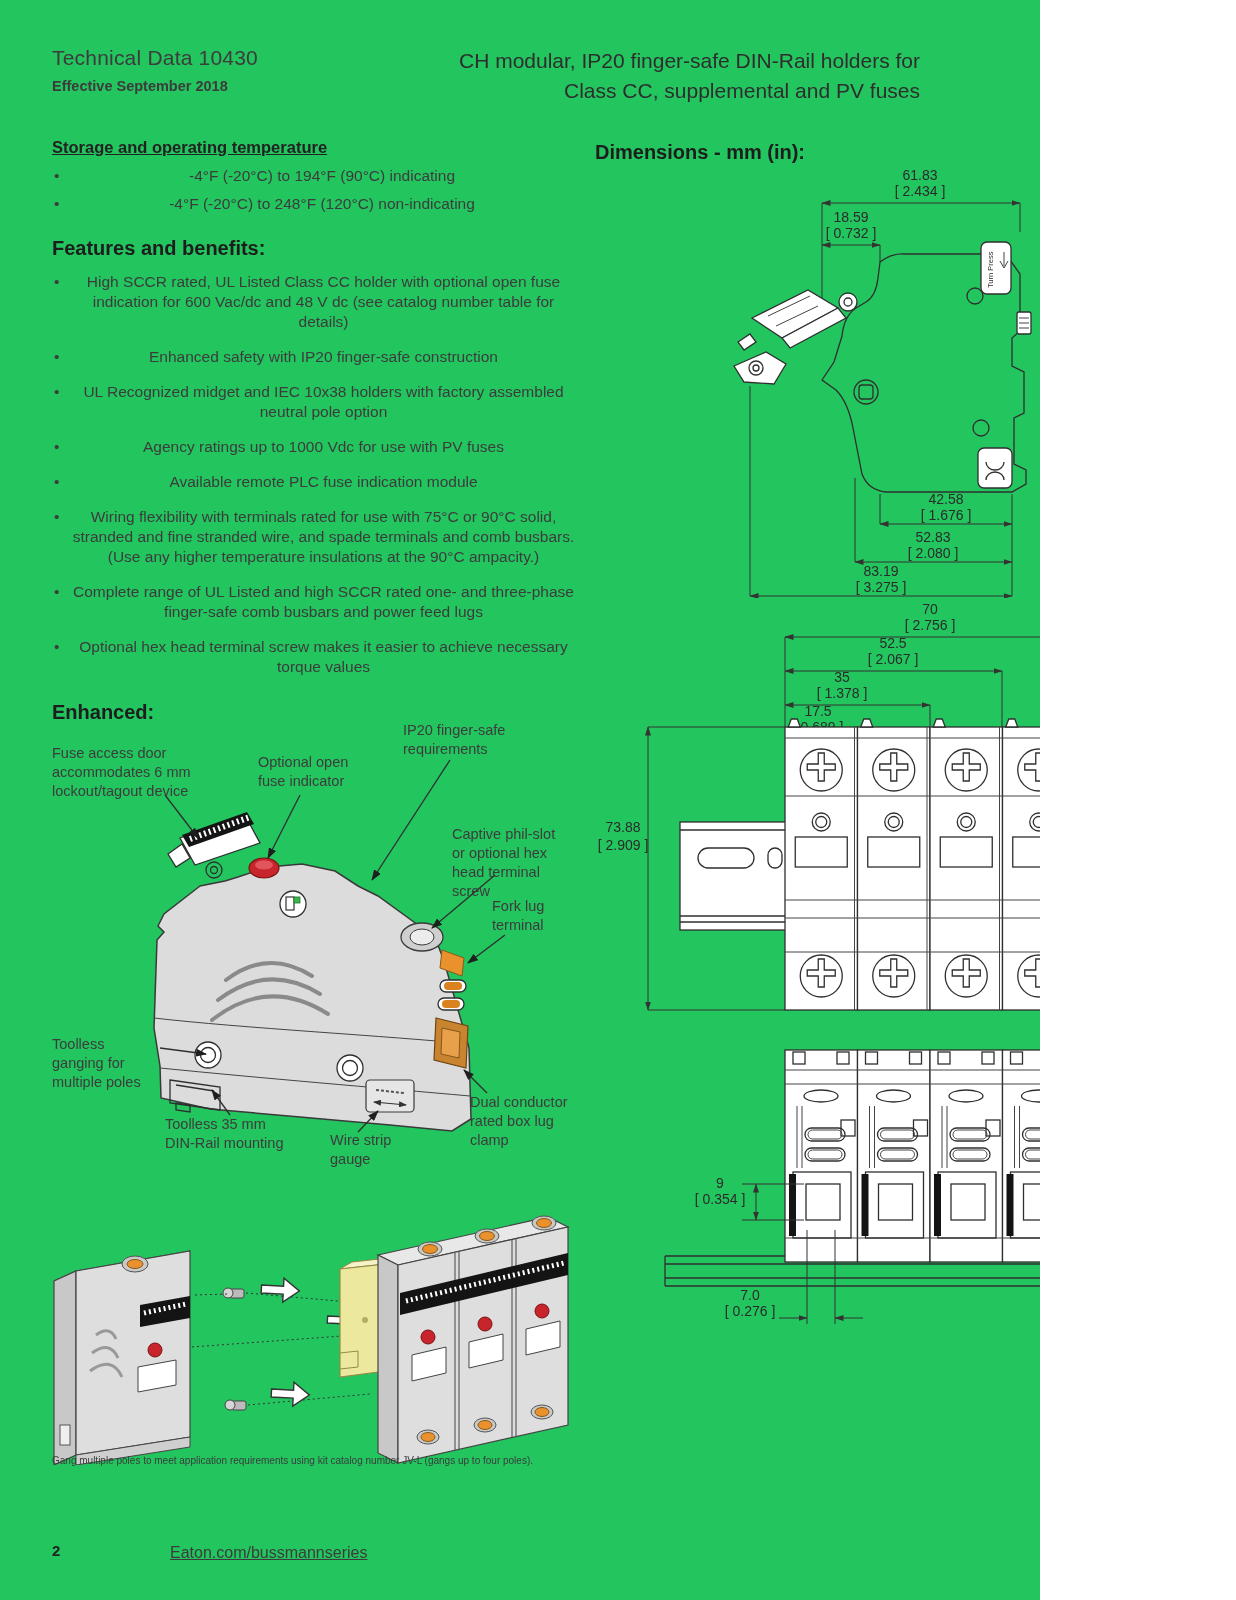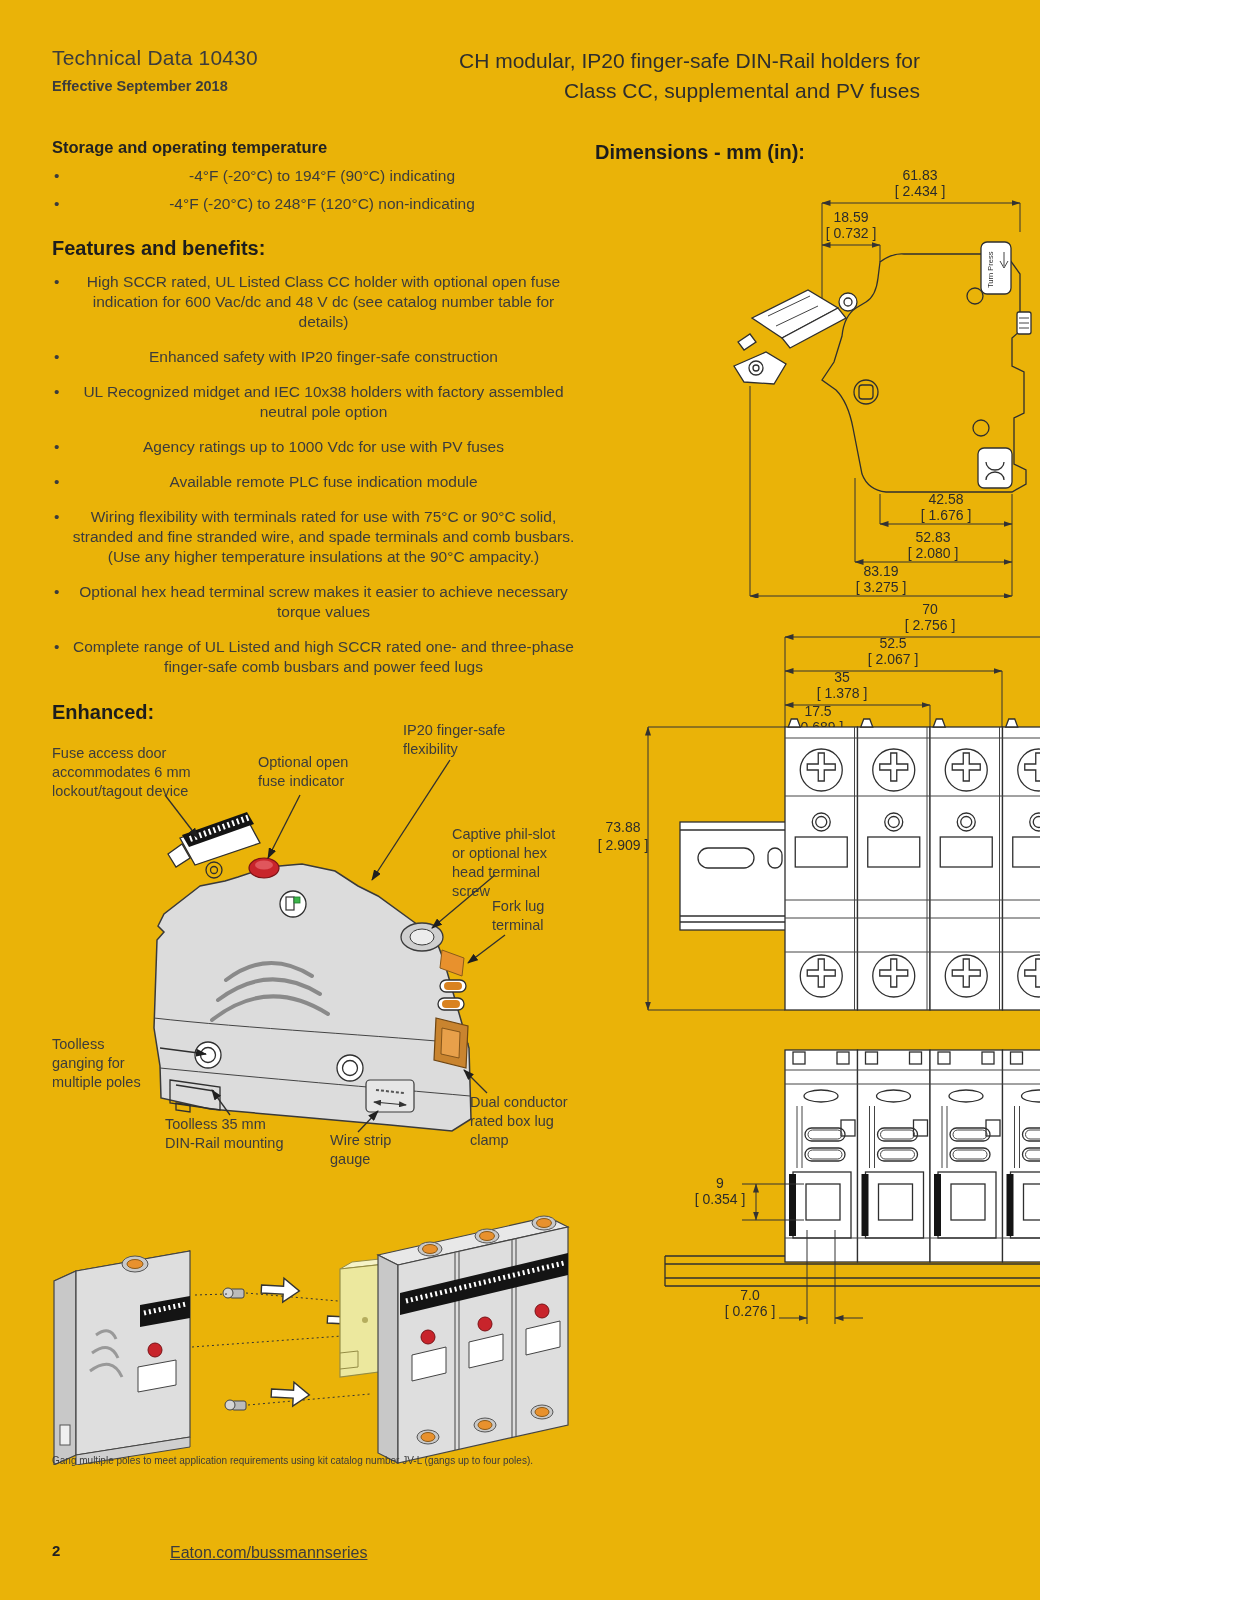--- a/index.html
+++ b/index.html
@@ -1,17 +1,17 @@
 <!DOCTYPE html>
 <html><head>
 <meta charset="utf-8">
 <style>
   html,body{margin:0;padding:0;background:#ffffff;}
   #page{
-    position:relative;width:1040px;height:1600px;background:#eab308;overflow:hidden;
+    position:relative;width:1040px;height:1600px;background:#22c55e;overflow:hidden;
     font-family:"Liberation Sans","DejaVu Sans",sans-serif;color:#3a3a3a;
   }
   .abs{position:absolute;}
   .doc-title{font-size:21px;font-weight:400;color:#3c3c3c;letter-spacing:.2px;}
   .doc-date{font-size:14.5px;font-weight:700;color:#3c3c3c;}
   .prod-title{font-size:21px;line-height:30px;text-align:right;color:#2e2e2e;}
   .h-small{font-size:16.5px;font-weight:700;color:#222;}
   .h-big{font-size:20px;font-weight:700;color:#1d1d1d;}
   ul.blts{list-style:none;margin:0;padding:0;text-align:center;}
   ul.blts li{position:relative;padding-left:20px;font-size:15.5px;line-height:20px;color:#3c3c3c;}
@@ -35,36 +35,36 @@
 
 <div id="page">
 
   <div class="abs doc-title" style="left:52px;top:46px;">Technical Data 10430</div>
   <div class="abs doc-date" style="left:52px;top:78px;">Effective September 2018</div>
   <div class="abs prod-title" style="right:120px;top:46px;width:560px;">
     <div>CH modular, IP20 finger-safe DIN-Rail holders for</div>
     <div>Class CC, supplemental and PV fuses</div>
   </div>
 
-  <div class="abs h-small" style="left:52px;top:138px;">Storage and operating temperature</div>
+  <div class="abs h-small" style="left:52px;top:138px;text-decoration:underline;">Storage and operating temperature</div>
   <ul class="abs blts storage" style="left:52px;top:166px;width:520px;">
     <li>-4°F (-20°C) to 194°F (90°C) indicating</li>
     <li>-4°F (-20°C) to 248°F (120°C) non-indicating</li>
   </ul>
 
   <div class="abs h-big" style="left:52px;top:237px;">Features and benefits:</div>
   <ul class="abs blts fb" style="left:52px;top:272px;width:523px;">
     <li>High SCCR rated, UL Listed Class CC holder with optional open fuse indication for 600 Vac/dc and 48 V dc (see catalog number table for details)</li>
     <li>Enhanced safety with IP20 finger-safe construction</li>
     <li>UL Recognized midget and IEC 10x38 holders with factory assembled neutral pole option</li>
     <li>Agency ratings up to 1000 Vdc for use with PV fuses</li>
     <li>Available remote PLC fuse indication module</li>
     <li>Wiring flexibility with terminals rated for use with 75°C or 90°C solid, stranded and fine stranded wire, and spade terminals and comb busbars. (Use any higher temperature insulations at the 90°C ampacity.)</li>
+    <li>Complete range of UL Listed and high SCCR rated one- and three-phase finger-safe comb busbars and power feed lugs</li>
     <li>Optional hex head terminal screw makes it easier to achieve necessary torque values</li>
-    <li>Complete range of UL Listed and high SCCR rated one- and three-phase finger-safe comb busbars and power feed lugs</li>
   </ul>
 
   <div class="abs h-big" style="left:52px;top:701px;">Enhanced:</div>
 
   <svg class="abs" style="left:40px;top:718px;" width="540" height="470" viewBox="0 0 540 470">
     <defs>
       <marker id="aA" markerWidth="11" markerHeight="8" refX="10" refY="4" orient="auto" markerUnits="userSpaceOnUse">
         <path d="M0,0 L11,4 L0,8 z" fill="#1f1f1f"></path>
       </marker>
       <marker id="aA2" markerWidth="8" markerHeight="6" refX="7" refY="3" orient="auto-start-reverse" markerUnits="userSpaceOnUse">
@@ -128,21 +128,21 @@
     <line class="ln" x1="318" y1="414" x2="338" y2="393" marker-end="url(#aA)"></line>
     <line class="ln" x1="447" y1="375" x2="424" y2="352" marker-end="url(#aA)"></line>
   </svg>
 
   <div class="abs flabel" style="left:52px;top:744px;width:170px;">Fuse access door
 accommodates 6 mm
 lockout/tagout device</div>
   <div class="abs flabel" style="left:258px;top:753px;width:120px;">Optional open
 fuse indicator</div>
   <div class="abs flabel" style="left:403px;top:721px;width:130px;">IP20 finger-safe
-flexibility</div>
+requirements</div>
   <div class="abs flabel" style="left:452px;top:789px;width:120px;margin-top:36px;">Captive phil-slot
 or optional hex
 head terminal
 screw</div>
   <div class="abs flabel" style="left:492px;top:897px;width:90px;">Fork lug
 terminal</div>
   <div class="abs flabel" style="left:52px;top:1035px;width:110px;">Toolless
 ganging for
 multiple poles</div>
   <div class="abs flabel" style="left:165px;top:1115px;width:150px;">Toolless 35 mm

